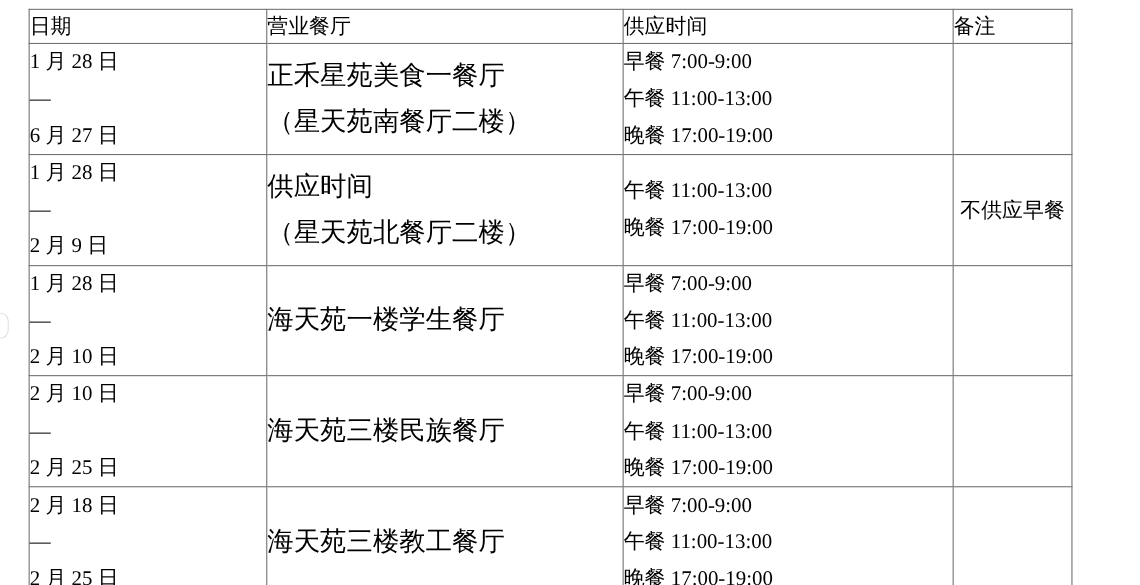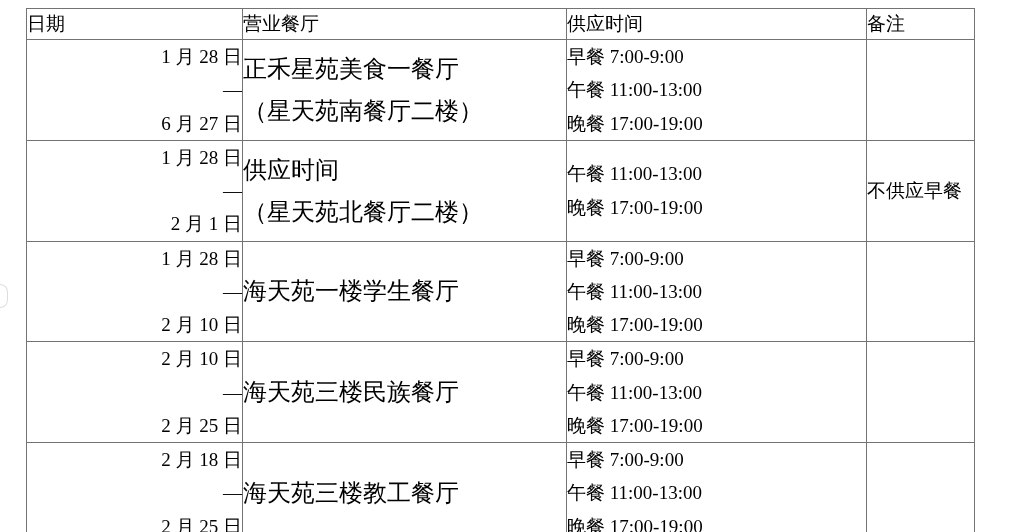--- a/index.html
+++ b/index.html
@@ -37,21 +37,21 @@
   col.c-rest    { width: 324px; }
   col.c-time    { width: 300px; }
   col.c-note    { width: 108px; }
 
   thead td {
     height: 30px;
     font-size: 19px;
     padding-left: 8px;
   }
   .cell-date {
-    text-align: right;
+    text-align: left;
     font-size: 19px;
     line-height: 1.75;
     padding: 6px 0 6px 0;
   }
   .cell-date .d-line {
     display: block;
     white-space: nowrap;
   }
   .cell-date .dash {
     display: block;
@@ -64,21 +64,21 @@
   }
   .cell-rest .r-line { display: block; white-space: nowrap; }
   .cell-time {
     font-size: 19px;
     line-height: 1.75;
     padding: 6px 0 6px 8px;
   }
   .cell-time .t-line { display: block; white-space: nowrap; font-family: Liberation Serif, serif; }
   .cell-note {
     font-size: 19px;
-    text-align: left;
+    text-align: center;
     padding: 6px 2px;
   }
   
   .edge-mark {
     position: absolute;
     left: 0px;
     top: 276px;
     width: 7px;
     height: 22px;
     border: 1px solid #dddddd;
@@ -125,21 +125,21 @@
           <span class="t-line">午餐 11:00-13:00</span>
           <span class="t-line">晚餐 17:00-19:00</span>
         </td>
         <td class="cell-note"></td>
       </tr>
 
       <tr>
         <td class="cell-date">
           <span class="d-line">1 月 28 日</span>
           <span class="dash">—</span>
-          <span class="d-line">2 月 1 日</span>
+          <span class="d-line">2 月 9 日</span>
         </td>
         <td class="cell-rest">
           <span class="r-line">供应时间</span>
           <span class="r-line">（星天苑北餐厅二楼）</span>
         </td>
         <td class="cell-time">
           <span class="t-line">午餐 11:00-13:00</span>
           <span class="t-line">晚餐 17:00-19:00</span>
         </td>
         <td class="cell-note">不供应早餐</td>

